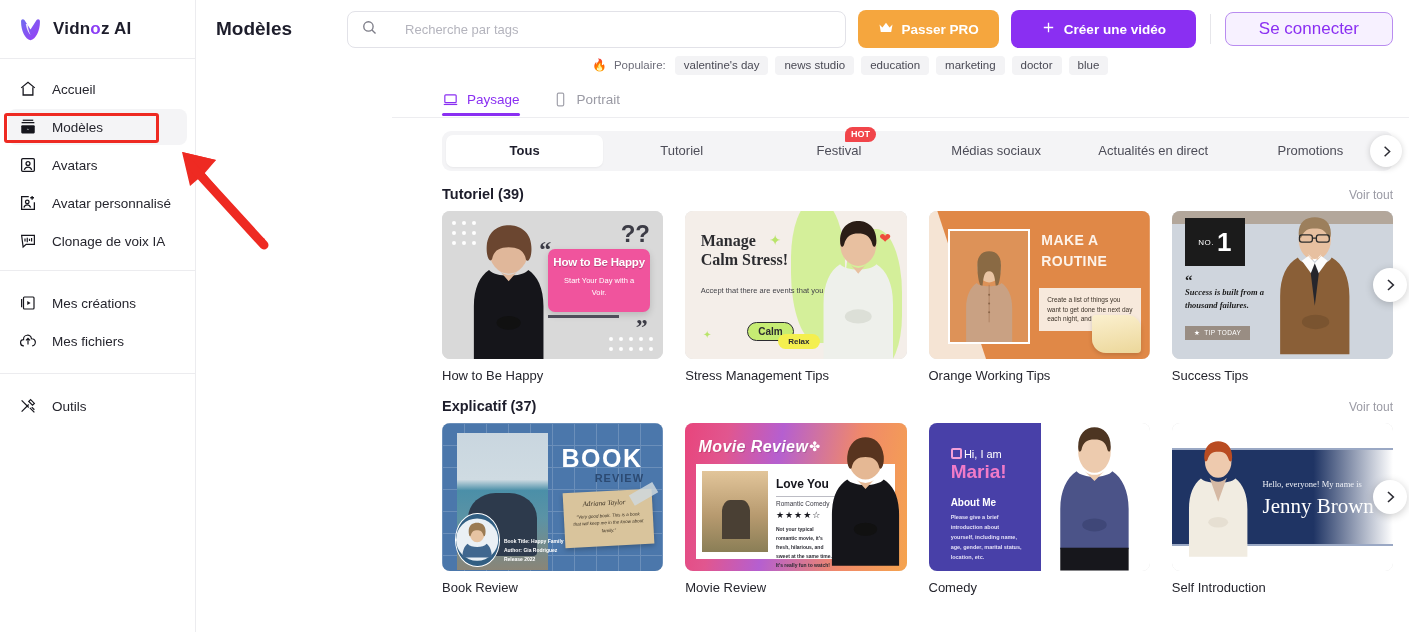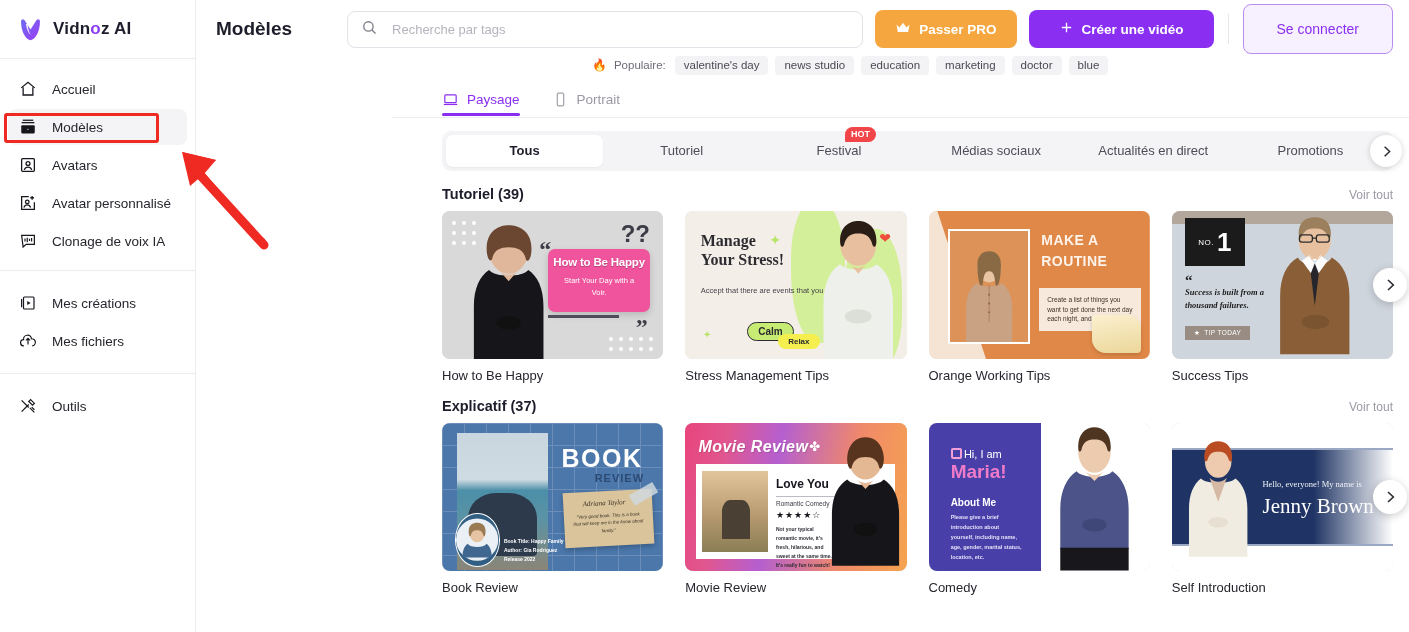--- a/index.html
+++ b/index.html
@@ -45,43 +45,43 @@
   .hl-arrow { position: absolute; left: 160px; top: 140px; width: 110px; height: 110px;
               z-index: 29; pointer-events: none; }
 
   
   .main { flex: 1 1 auto; height: 632px; position: relative; overflow: hidden; background:#fff; }
 
   .topbar { display: flex; align-items: center; height: 58px; padding: 0 16px 0 20px; gap: 0; }
   .page-title { font-size: 19px; font-weight: 700; color: #1d1d2b; white-space: nowrap; }
   .search-wrap {
     margin-left: 55px; width: 545px; height: 37px; border: 1px solid #e2e2e8;
-    border-radius: 8px; display: flex; align-items: center; padding: 0 13px; gap: 14px;
+    border-radius: 8px; display: flex; align-items: center; padding: 0 13px; gap: 27px;
     background: #fff;
   }
   .search-input {
     border: none; outline: none; flex: 1; font-size: 13px; color: #2b2b33;
     font-family: "Liberation Sans", sans-serif; background: transparent;
   }
   .search-input::placeholder { color: #b4b4bd; }
 
   .btn { border: none; cursor: pointer; font-family: "Liberation Sans", sans-serif;
          display: inline-flex; align-items: center; justify-content: center; gap: 8px; }
   .btn-pro {
     margin-left: 12px; height: 38px; padding: 0 20px; border-radius: 8px;
     background: #f5a63e; color: #fff; font-size: 13.5px; font-weight: 700; white-space: nowrap;
   }
   .btn-create {
     margin-left: 12px; height: 38px; padding: 0 30px; border-radius: 8px;
     background: #8a2ff2; color: #fff; font-size: 13.5px; font-weight: 700; white-space: nowrap;
   }
   .vdiv { width: 1px; height: 30px; background: #e6e6ea; margin: 0 14px; }
   .btn-login {
-    height: 50px; padding: 13px 33px; border-radius: 8px; background: #f7f1ff;
-    border: 1px solid #b98cf0; color: #8a2ff2; font-size: 14px; font-weight: 400; white-space: nowrap;
+    height: 34px; padding: 13px 33px; border-radius: 8px; background: #f7f1ff;
+    border: 1px solid #b98cf0; color: #8a2ff2; font-size: 17px; font-weight: 400; white-space: nowrap;
   }
 
   
   .tags-row { display: flex; align-items: center; gap: 7px; padding-left: 396px; margin-top: -5px; height: 24px; }
   .fire { font-size: 12px; line-height: 1; }
   .tags-label { font-size: 11.5px; color: #6c6c78; margin-right: 2px; }
   .tag {
     background: #f3f3f5; border-radius: 4px; padding: 3px 9px 4px;
     font-size: 11.5px; color: #4a4a55; cursor: pointer; white-space: nowrap;
   }
@@ -547,21 +547,21 @@
         </div>
 
         <div class="card">
           <div class="thumb">
             <div class="t stress">
               <div class="blob b1"></div>
               <div class="blob b2"></div>
               <div class="spark s1">✦</div>
               <div class="spark s2">✦</div>
               <div class="heart">❤</div>
-              <h3><span>Manage</span><br><span>Your Stress!</span></h3>
+              <h3><span>Manage</span><br><span>Calm Stress!</span></h3>
               <p>Accept that there are events that you cannot control.</p>
               <div class="pill calm">Calm</div>
               <div class="pill relax">Relax</div>
               <svg class="figure person" viewBox="0 0 100 180">
                 <ellipse cx="50" cy="34" rx="23" ry="28" fill="#e8c0a0"></ellipse>
                 <path d="M27 30c0-18 12-25 23-25s23 7 23 25c0 8-3 10-5 5-3-11-9-14-18-14s-15 3-18 14c-2 5-5 3-5-5z" fill="#2a1d16"></path>
                 <path d="M27 60c-13 8-21 25-21 50v70h88v-70c0-25-8-42-21-50-7 9-39 9-46 0z" fill="#eef0eb"></path>
                 <path d="M40 60c5 6 15 6 20 0l-10 12z" fill="#e8c0a0"></path>
                 <ellipse cx="50" cy="126" rx="17" ry="9" fill="#dcdfd7"></ellipse>
               </svg>

